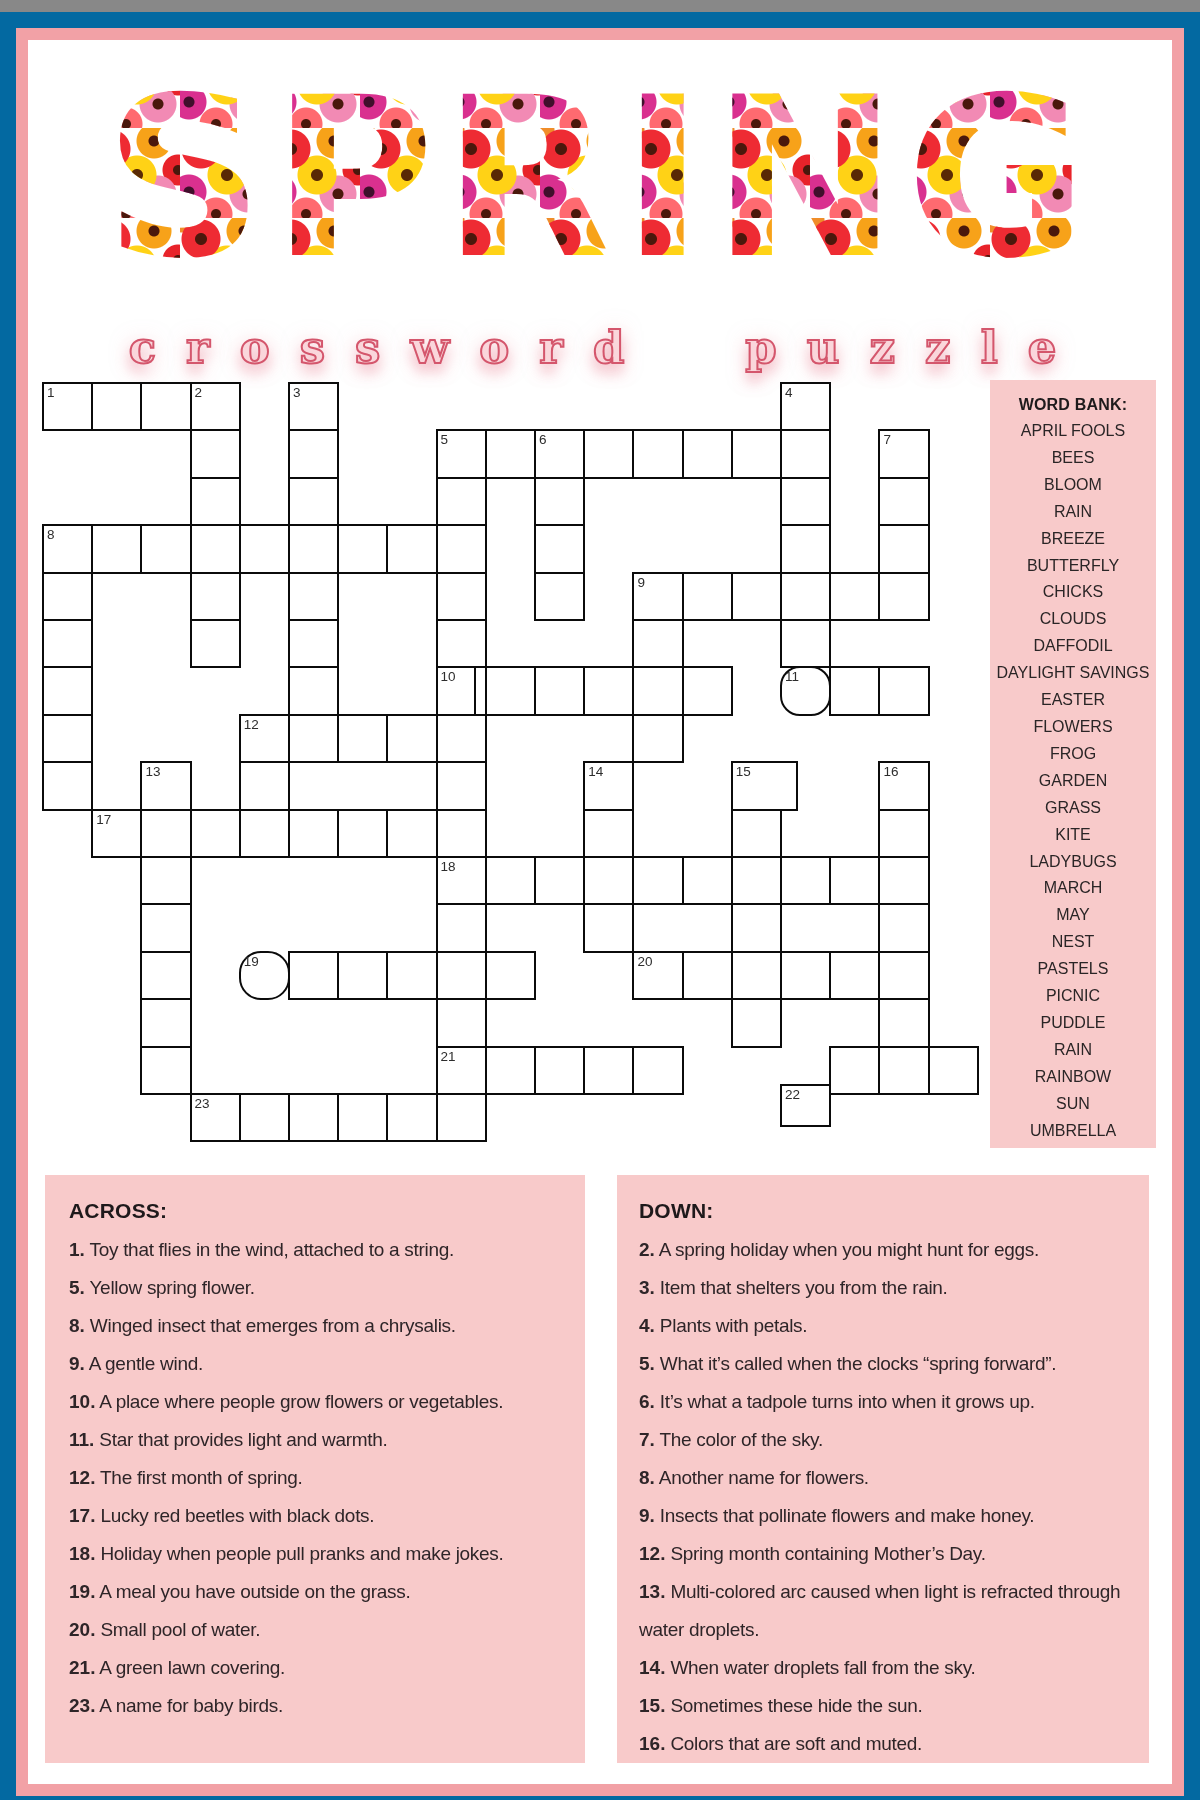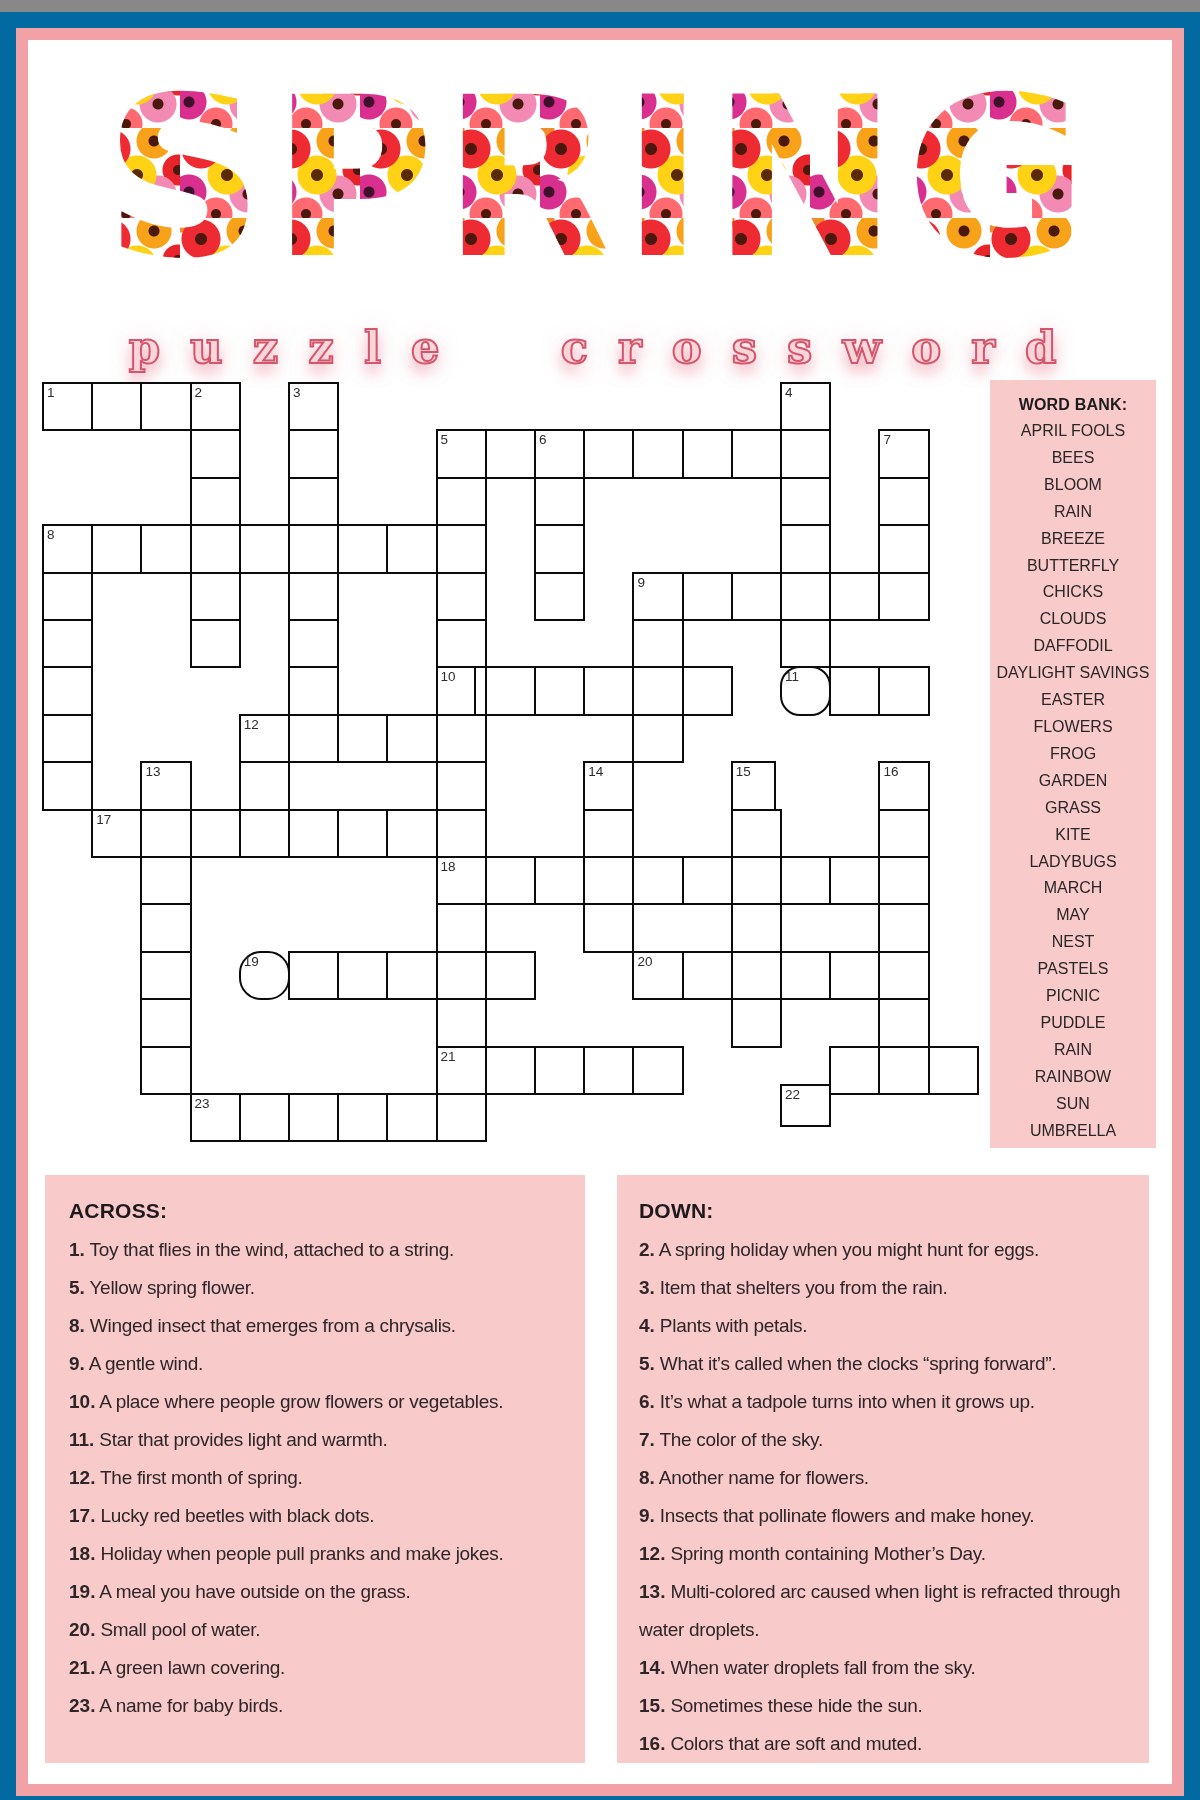--- a/index.html
+++ b/index.html
@@ -79,22 +79,22 @@
 </head>
 <body>
 
 <div class="page">
   <div class="band"></div>
   <div class="paper"></div>
 
   <h1 class="flower-title">SPRING</h1>
 
   <div class="subtitle">
+    <span class="sub-word">crossword</span>
     <span class="sub-word">puzzle</span>
-    <span class="sub-word">crossword</span>
   </div>
 
   <div class="grid" id="grid">
       <div class="cell" style="left: -1px; top: -1px; width: 51.2px; height: 49.4px;">
         <span class="cell-num">1</span>
       </div>
       <div class="cell" style="left: 48.2px; top: -1px; width: 51.2px; height: 49.4px;"></div>
       <div class="cell" style="left: 97.4px; top: -1px; width: 51.2px; height: 49.4px;"></div>
       <div class="cell" style="left: 146.6px; top: -1px; width: 51.2px; height: 49.4px;">
         <span class="cell-num">2</span>
@@ -187,21 +187,21 @@
       <div class="cell" style="left: 589.4px; top: 330.8px; width: 51.2px; height: 49.4px;"></div>
       <div class="cell" style="left: -1px; top: 378.2px; width: 51.2px; height: 49.4px;"></div>
       <div class="cell" style="left: 97.4px; top: 378.2px; width: 51.2px; height: 49.4px;">
         <span class="cell-num">13</span>
       </div>
       <div class="cell" style="left: 195.8px; top: 378.2px; width: 51.2px; height: 49.4px;"></div>
       <div class="cell" style="left: 392.6px; top: 378.2px; width: 51.2px; height: 49.4px;"></div>
       <div class="cell" style="left: 540.2px; top: 378.2px; width: 51.2px; height: 49.4px;">
         <span class="cell-num">14</span>
       </div>
-      <div class="cell" style="left: 687.8px; top: 378.2px; width: 45px; height: 49.4px;">
+      <div class="cell" style="left: 687.8px; top: 378.2px; width: 67px; height: 49.4px;">
         <span class="cell-num">15</span>
       </div>
       <div class="cell" style="left: 835.4px; top: 378.2px; width: 51.2px; height: 49.4px;">
         <span class="cell-num">16</span>
       </div>
       <div class="cell" style="left: 48.2px; top: 425.6px; width: 51.2px; height: 49.4px;">
         <span class="cell-num">17</span>
       </div>
       <div class="cell" style="left: 97.4px; top: 425.6px; width: 51.2px; height: 49.4px;"></div>
       <div class="cell" style="left: 146.6px; top: 425.6px; width: 51.2px; height: 49.4px;"></div>

